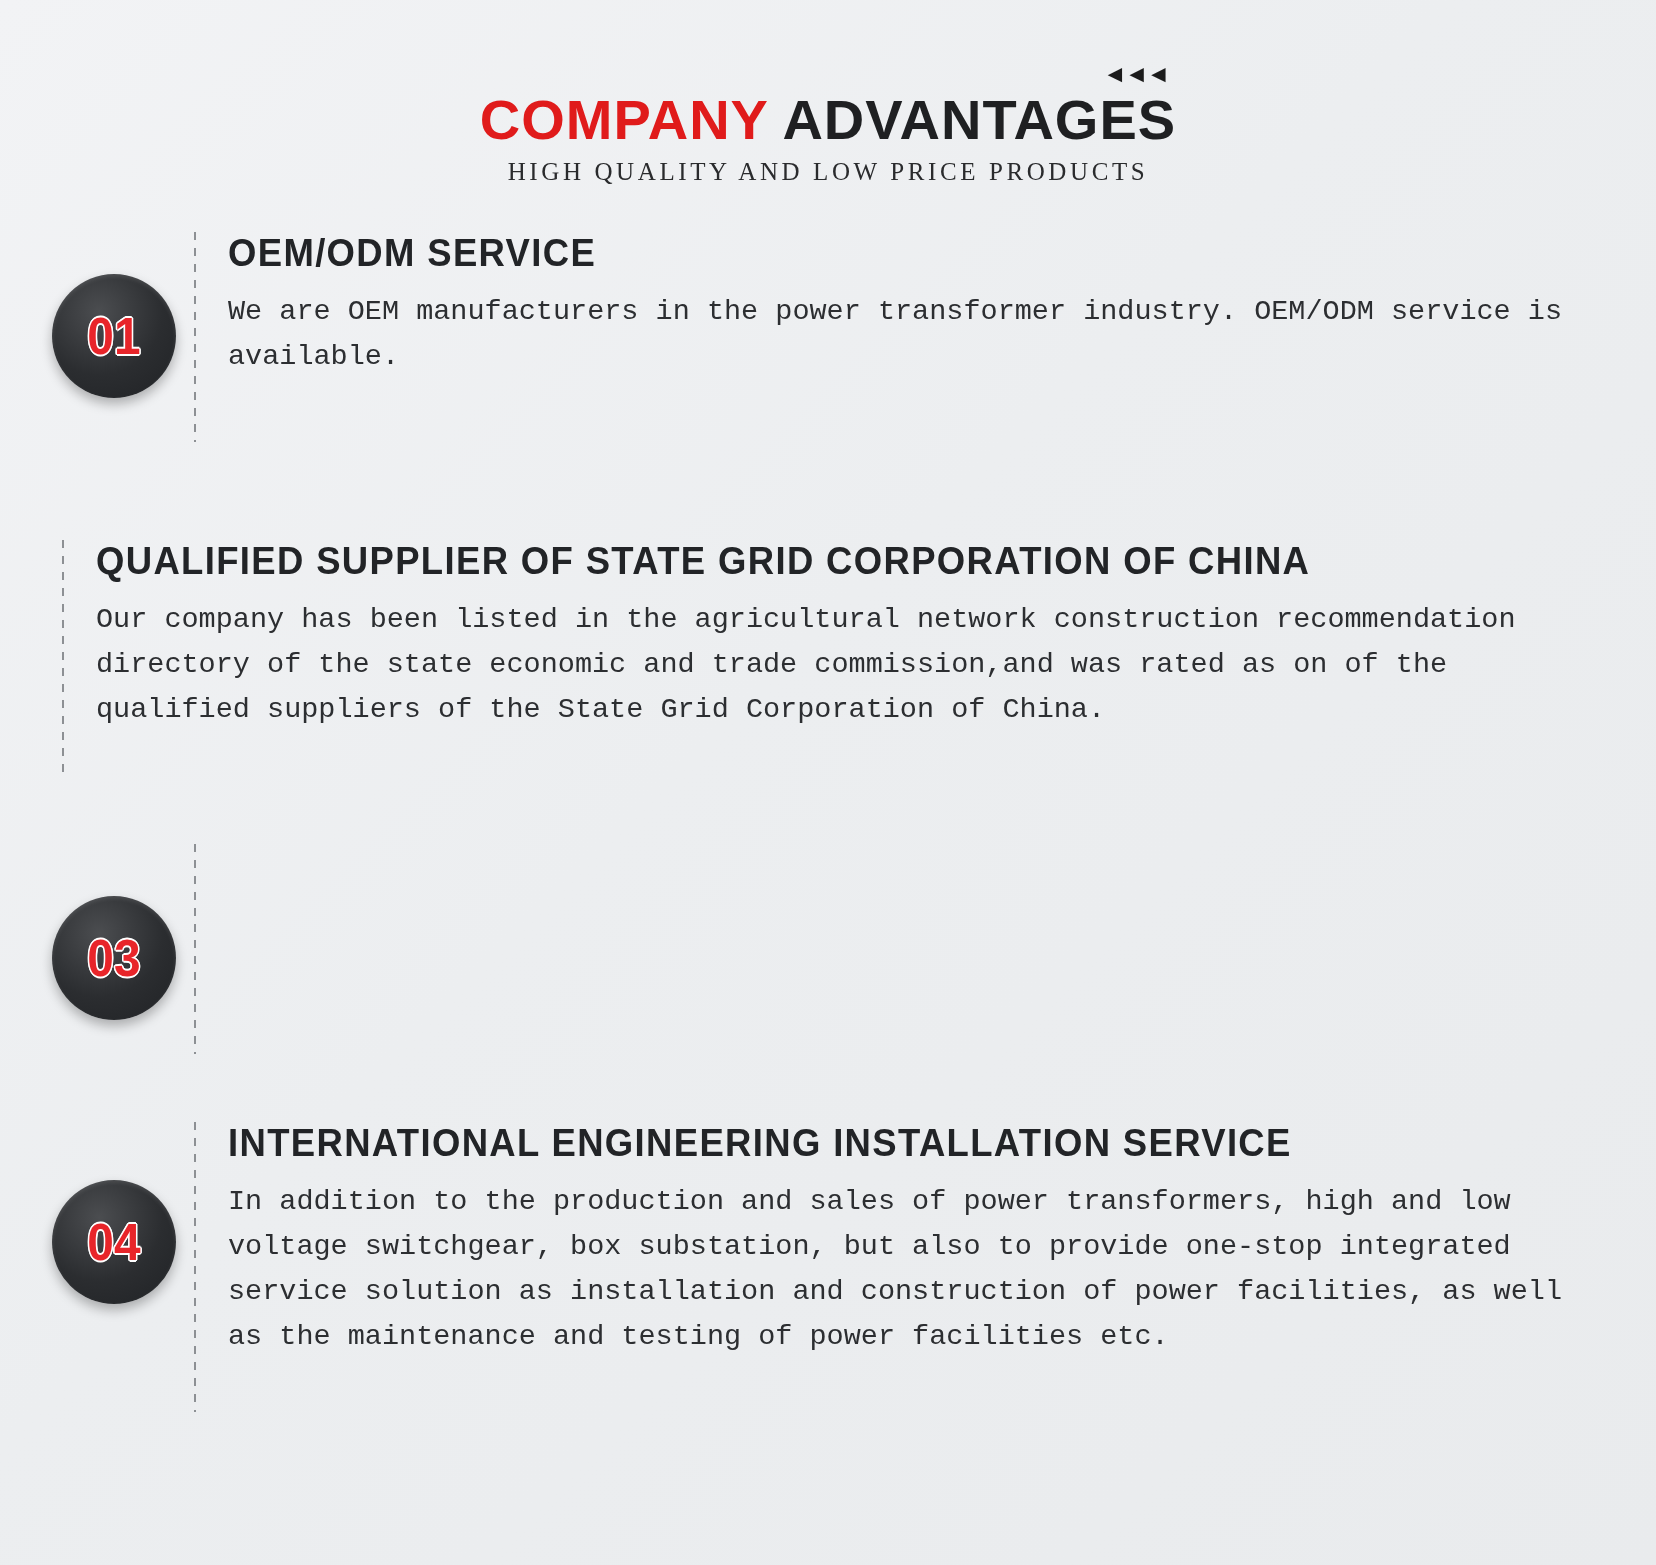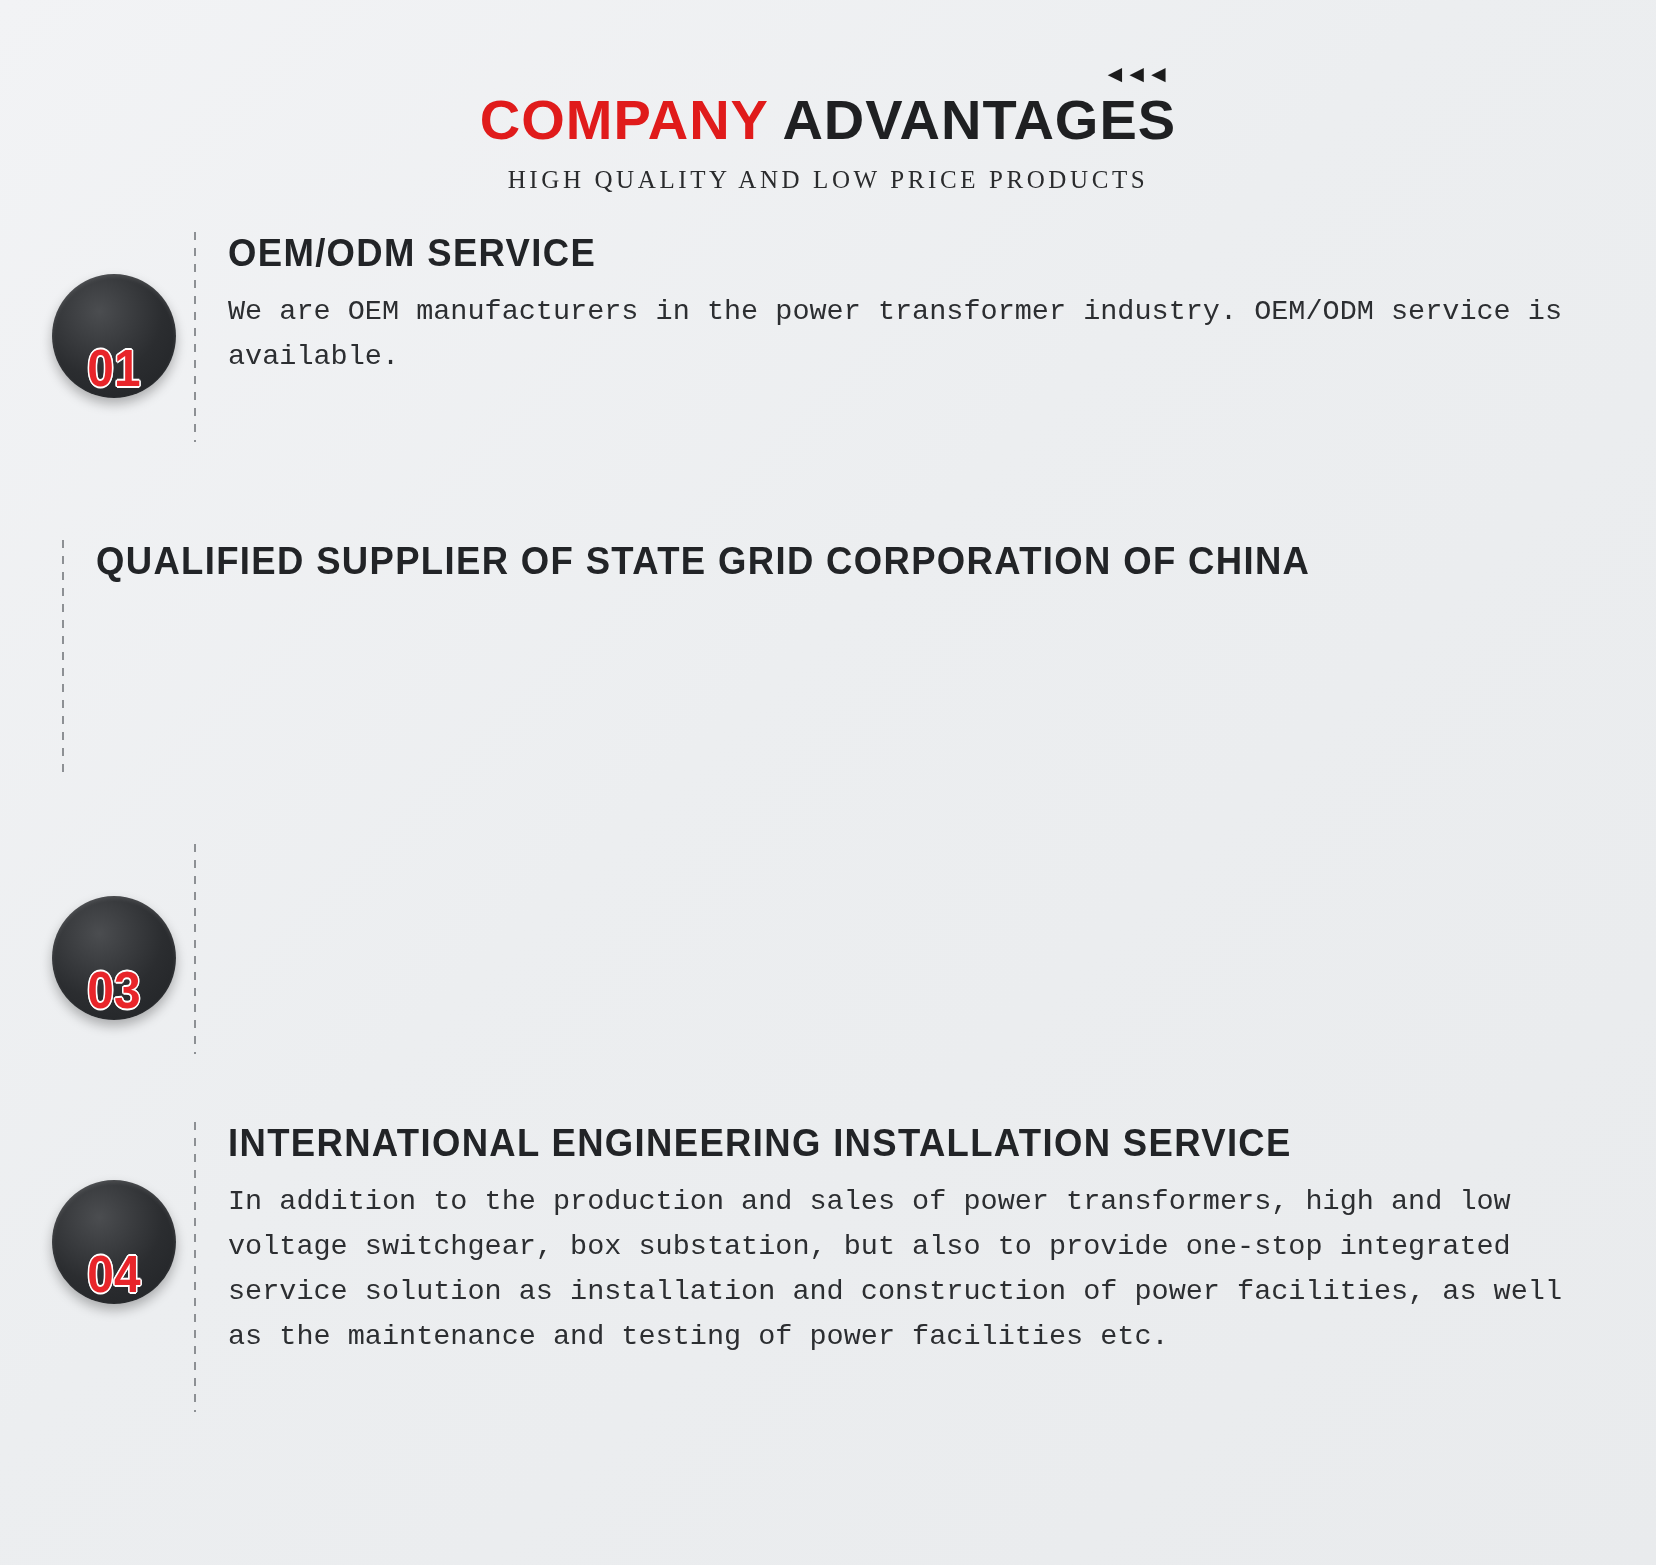--- a/index.html
+++ b/index.html
@@ -52,21 +52,21 @@
     margin-top: 36px;
     white-space: nowrap;
   }
   .title .t-red { color: #e01b1b; }
   .title .t-dark { color: #1f2022; }
   .subtitle {
     font-family: "Liberation Serif", serif;
     font-size: 25px;
     letter-spacing: 3.6px;
     color: #2a2b2d;
-    margin-top: 14px;
+    margin-top: 6px;
     white-space: nowrap;
   }
 
   
   .items {
     position: absolute;
     top: 232px;
     left: 0;
     width: 100%;
   }
@@ -85,21 +85,21 @@
     display: flex;
     justify-content: flex-start;
   }
   .badge {
     width: 124px;
     height: 124px;
     border-radius: 50%;
     background: radial-gradient(circle at 38% 30%, #4b4d50 0%, #2b2d30 55%, #202225 100%);
     box-shadow: 0 6px 12px rgba(0,0,0,0.28), inset 0 2px 4px rgba(255,255,255,0.12);
     display: flex;
-    align-items: flex-end;
+    align-items: center;
     justify-content: center;
   }
   .badge-num {
     font-family: "Liberation Sans", sans-serif;
     font-weight: bold;
     font-size: 52px;
     color: #e8252a;
     letter-spacing: 0px;
     transform: scaleX(0.92);
     text-shadow:
@@ -188,20 +188,21 @@
       <div class="content">
         <div class="item-title">OEM/ODM    SERVICE</div>
         <p class="item-body">We are OEM manufacturers in the power transformer industry. OEM/ODM service is available.</p>
       </div>
     </div>
 
     <div class="item item-2">
       <div class="divider"></div>
       <div class="content">
         <div class="item-title">QUALIFIED SUPPLIER OF STATE GRID CORPORATION OF CHINA</div>
+        <p class="item-body">Our company has been listed in the agricultural network construction recommendation directory of the state economic and trade commission,and was rated as on of the qualified suppliers of the State Grid Corporation of China.</p>
       </div>
     </div>
 
     <div class="item item-3">
       <div class="badge-wrap">
         <div class="badge">
           <span class="badge-num">03</span>
         </div>
       </div>
       <div class="divider"></div>

